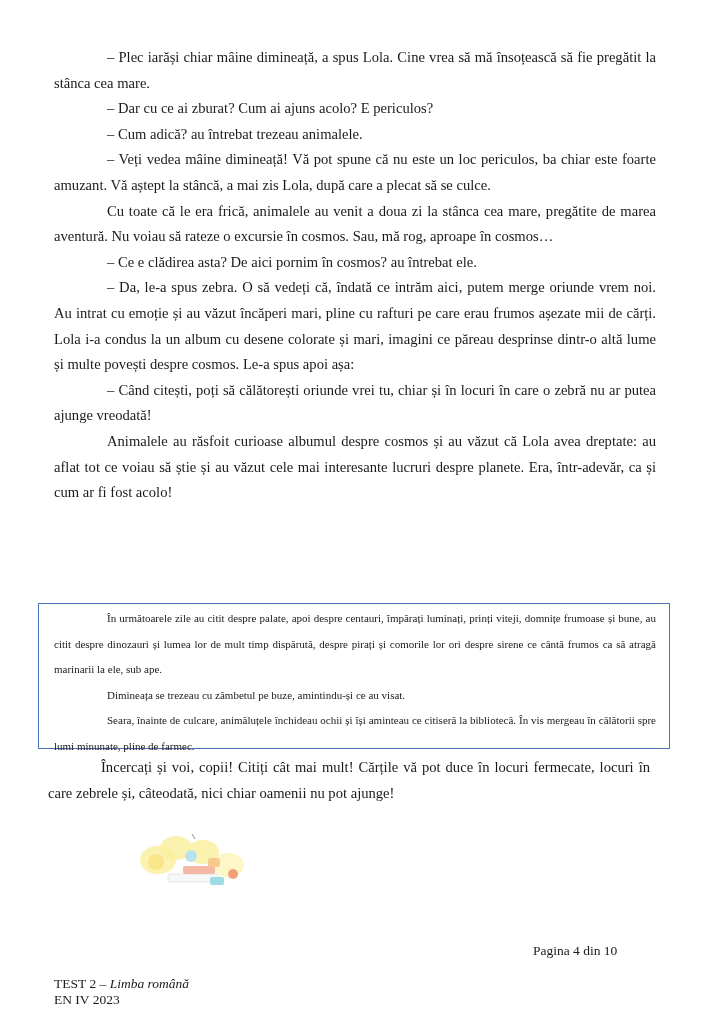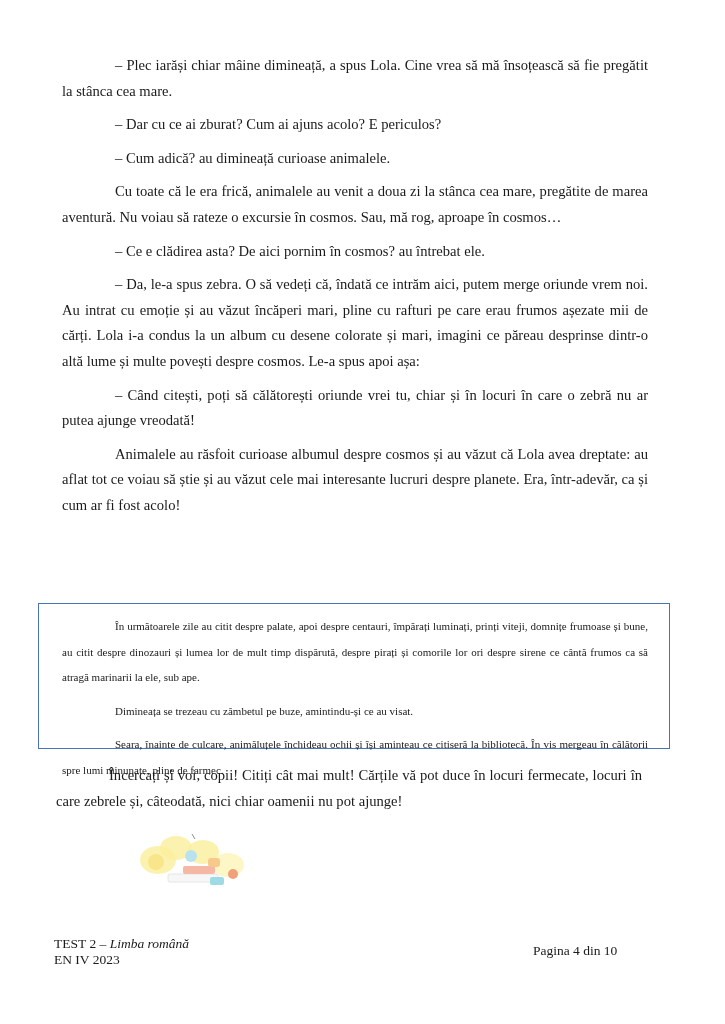--- a/index.html
+++ b/index.html
@@ -1,42 +1,43 @@
 <!DOCTYPE html>
 <html><head>
   <meta charset="utf-8">
   <style>
     html, body { margin: 0; padding: 0; background: #ffffff; }
     body { width: 725px; height: 1024px; position: relative; overflow: hidden;
       font-family: "Liberation Serif", "DejaVu Serif", serif; color: #1a1a1a; }
     .page { position: absolute; left: 0; top: 0; width: 725px; height: 1024px; }
     .text { position: absolute; left: 54px; width: 602px; font-size: 14.6px; line-height: 25.6px;
       text-align: justify; }
-    .p { margin: 8px; text-indent: 53px; }
+    .p { margin: 0; text-indent: 53px; }
     .box { position: absolute; left: 38px; top: 603px; width: 632px; height: 146px;
       border: 1.5px solid #4a72b8; box-sizing: border-box; }
     .box-text { position: absolute; left: 54px; top: 606px; width: 602px; font-size: 11px;
       line-height: 25.6px; text-align: justify; }
     .after { position: absolute; left: 48px; top: 755px; width: 602px; font-size: 14.6px;
       line-height: 25.6px; text-align: justify; }
     .source { position: absolute; right: 69px; top: 831px; font-size: 13.5px; font-weight: bold; }
     .illustration { position: absolute; left: 128px; top: 830px; width: 126px; height: 62px; }
-    .footer-left { position: absolute; left: 54px; top: 936px; font-size: 13.5px; line-height: 16px; }
+    .footer-left { position: absolute; left: 54px; top: 976px; font-size: 13.5px; line-height: 16px; }
     .footer-right { position: absolute; left: 533px; top: 943px; font-size: 13.5px; }
     i { font-style: italic; }
   </style>
 </head>
 <body>
 
 <div class="page">
 
   <div class="text" style="top:45px;">
     <p class="p">– Plec iarăși chiar mâine dimineață, a spus Lola. Cine vrea să mă însoțească să fie pregătit la stânca cea mare.</p>
     <p class="p">– Dar cu ce ai zburat? Cum ai ajuns acolo? E periculos?</p>
-    <p class="p">– Cum adică? au dimineață curioase animalele.</p>
+    <p class="p">– Cum adică? au întrebat trezeau animalele.</p>
+    <p class="p">– Veți vedea mâine dimineață! Vă pot spune că nu este un loc periculos, ba chiar este foarte amuzant. Vă aștept la stâncă, a mai zis Lola, după care a plecat să se culce.</p>
     <p class="p">Cu toate că le era frică, animalele au venit a doua zi la stânca cea mare, pregătite de marea aventură. Nu voiau să rateze o excursie în cosmos. Sau, mă rog, aproape în cosmos…</p>
     <p class="p">– Ce e clădirea asta? De aici pornim în cosmos? au întrebat ele.</p>
     <p class="p">– Da, le-a spus zebra. O să vedeți că, îndată ce intrăm aici, putem merge oriunde vrem noi. Au intrat cu emoție și au văzut încăperi mari, pline cu rafturi pe care erau frumos așezate mii de cărți. Lola i-a condus la un album cu desene colorate și mari, imagini ce păreau desprinse dintr-o altă lume și multe povești despre cosmos. Le-a spus apoi așa:</p>
     <p class="p">– Când citești, poți să călătorești oriunde vrei tu, chiar și în locuri în care o zebră nu ar putea ajunge vreodată!</p>
     <p class="p">Animalele au răsfoit curioase albumul despre cosmos și au văzut că Lola avea dreptate: au aflat tot ce voiau să știe și au văzut cele mai interesante lucruri despre planete. Era, într-adevăr, ca și cum ar fi fost acolo!</p>
   </div>
 
   <div class="box"></div>
   <div class="box-text">
     <p class="p">În următoarele zile au citit despre palate, apoi despre centauri, împărați luminați, prinți viteji, domnițe frumoase și bune, au citit despre dinozauri și lumea lor de mult timp dispărută, despre pirați și comorile lor ori despre sirene ce cântă frumos ca să atragă marinarii la ele, sub ape.</p>

